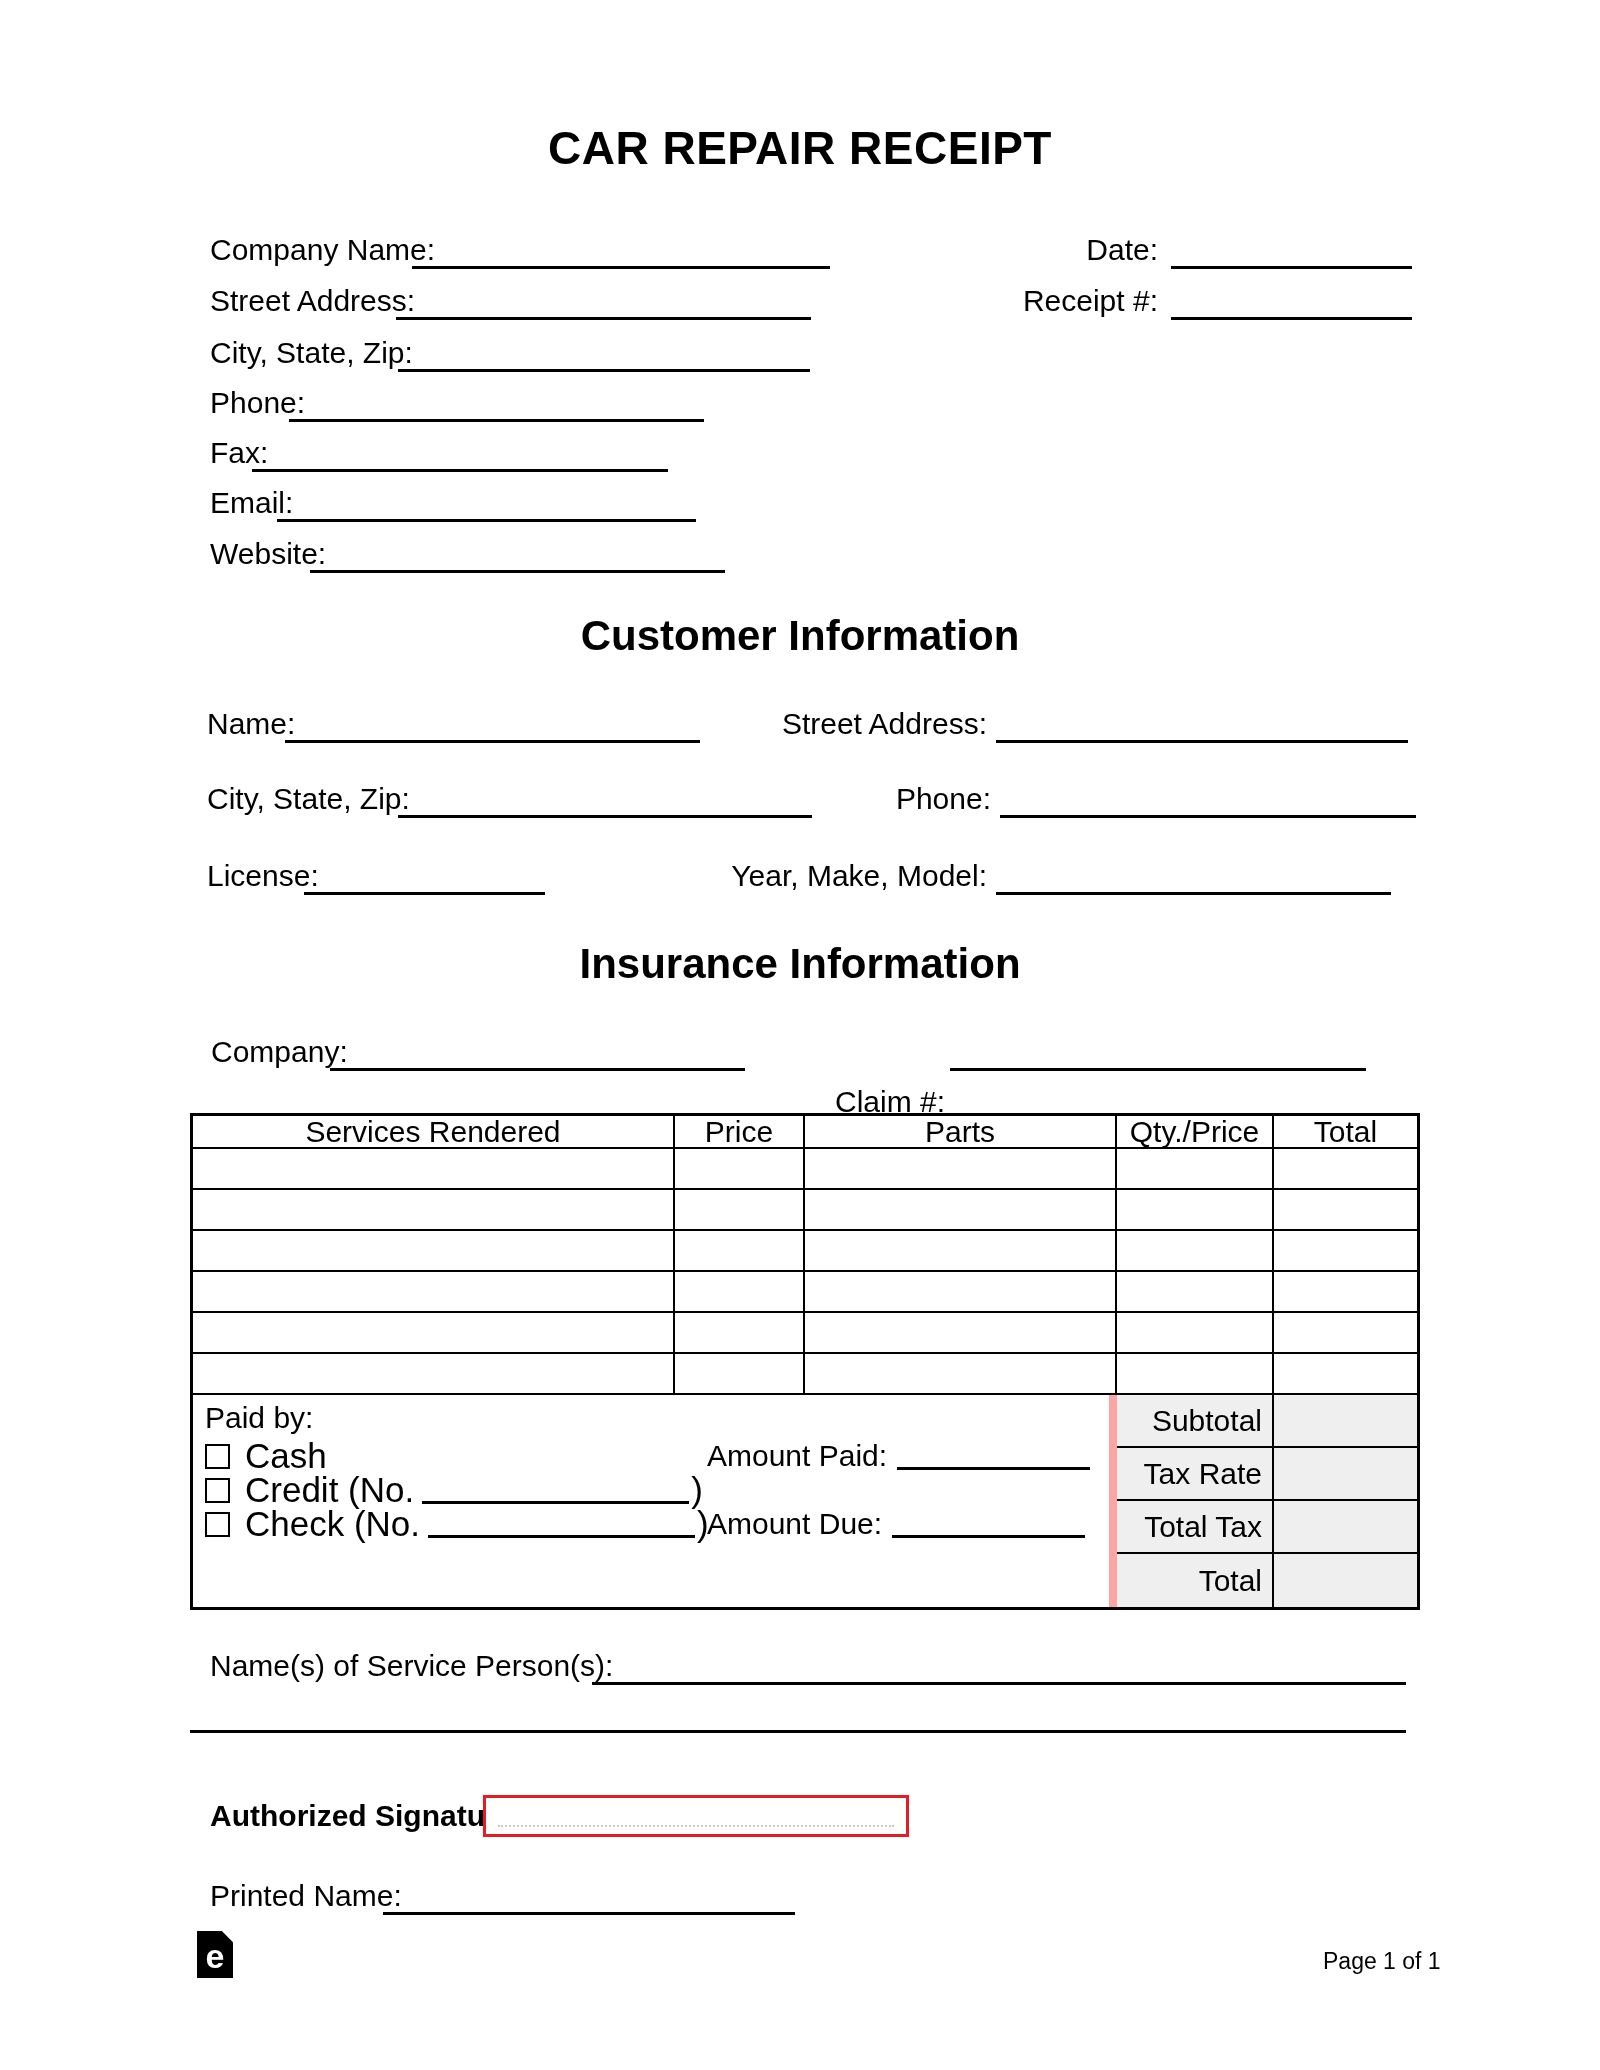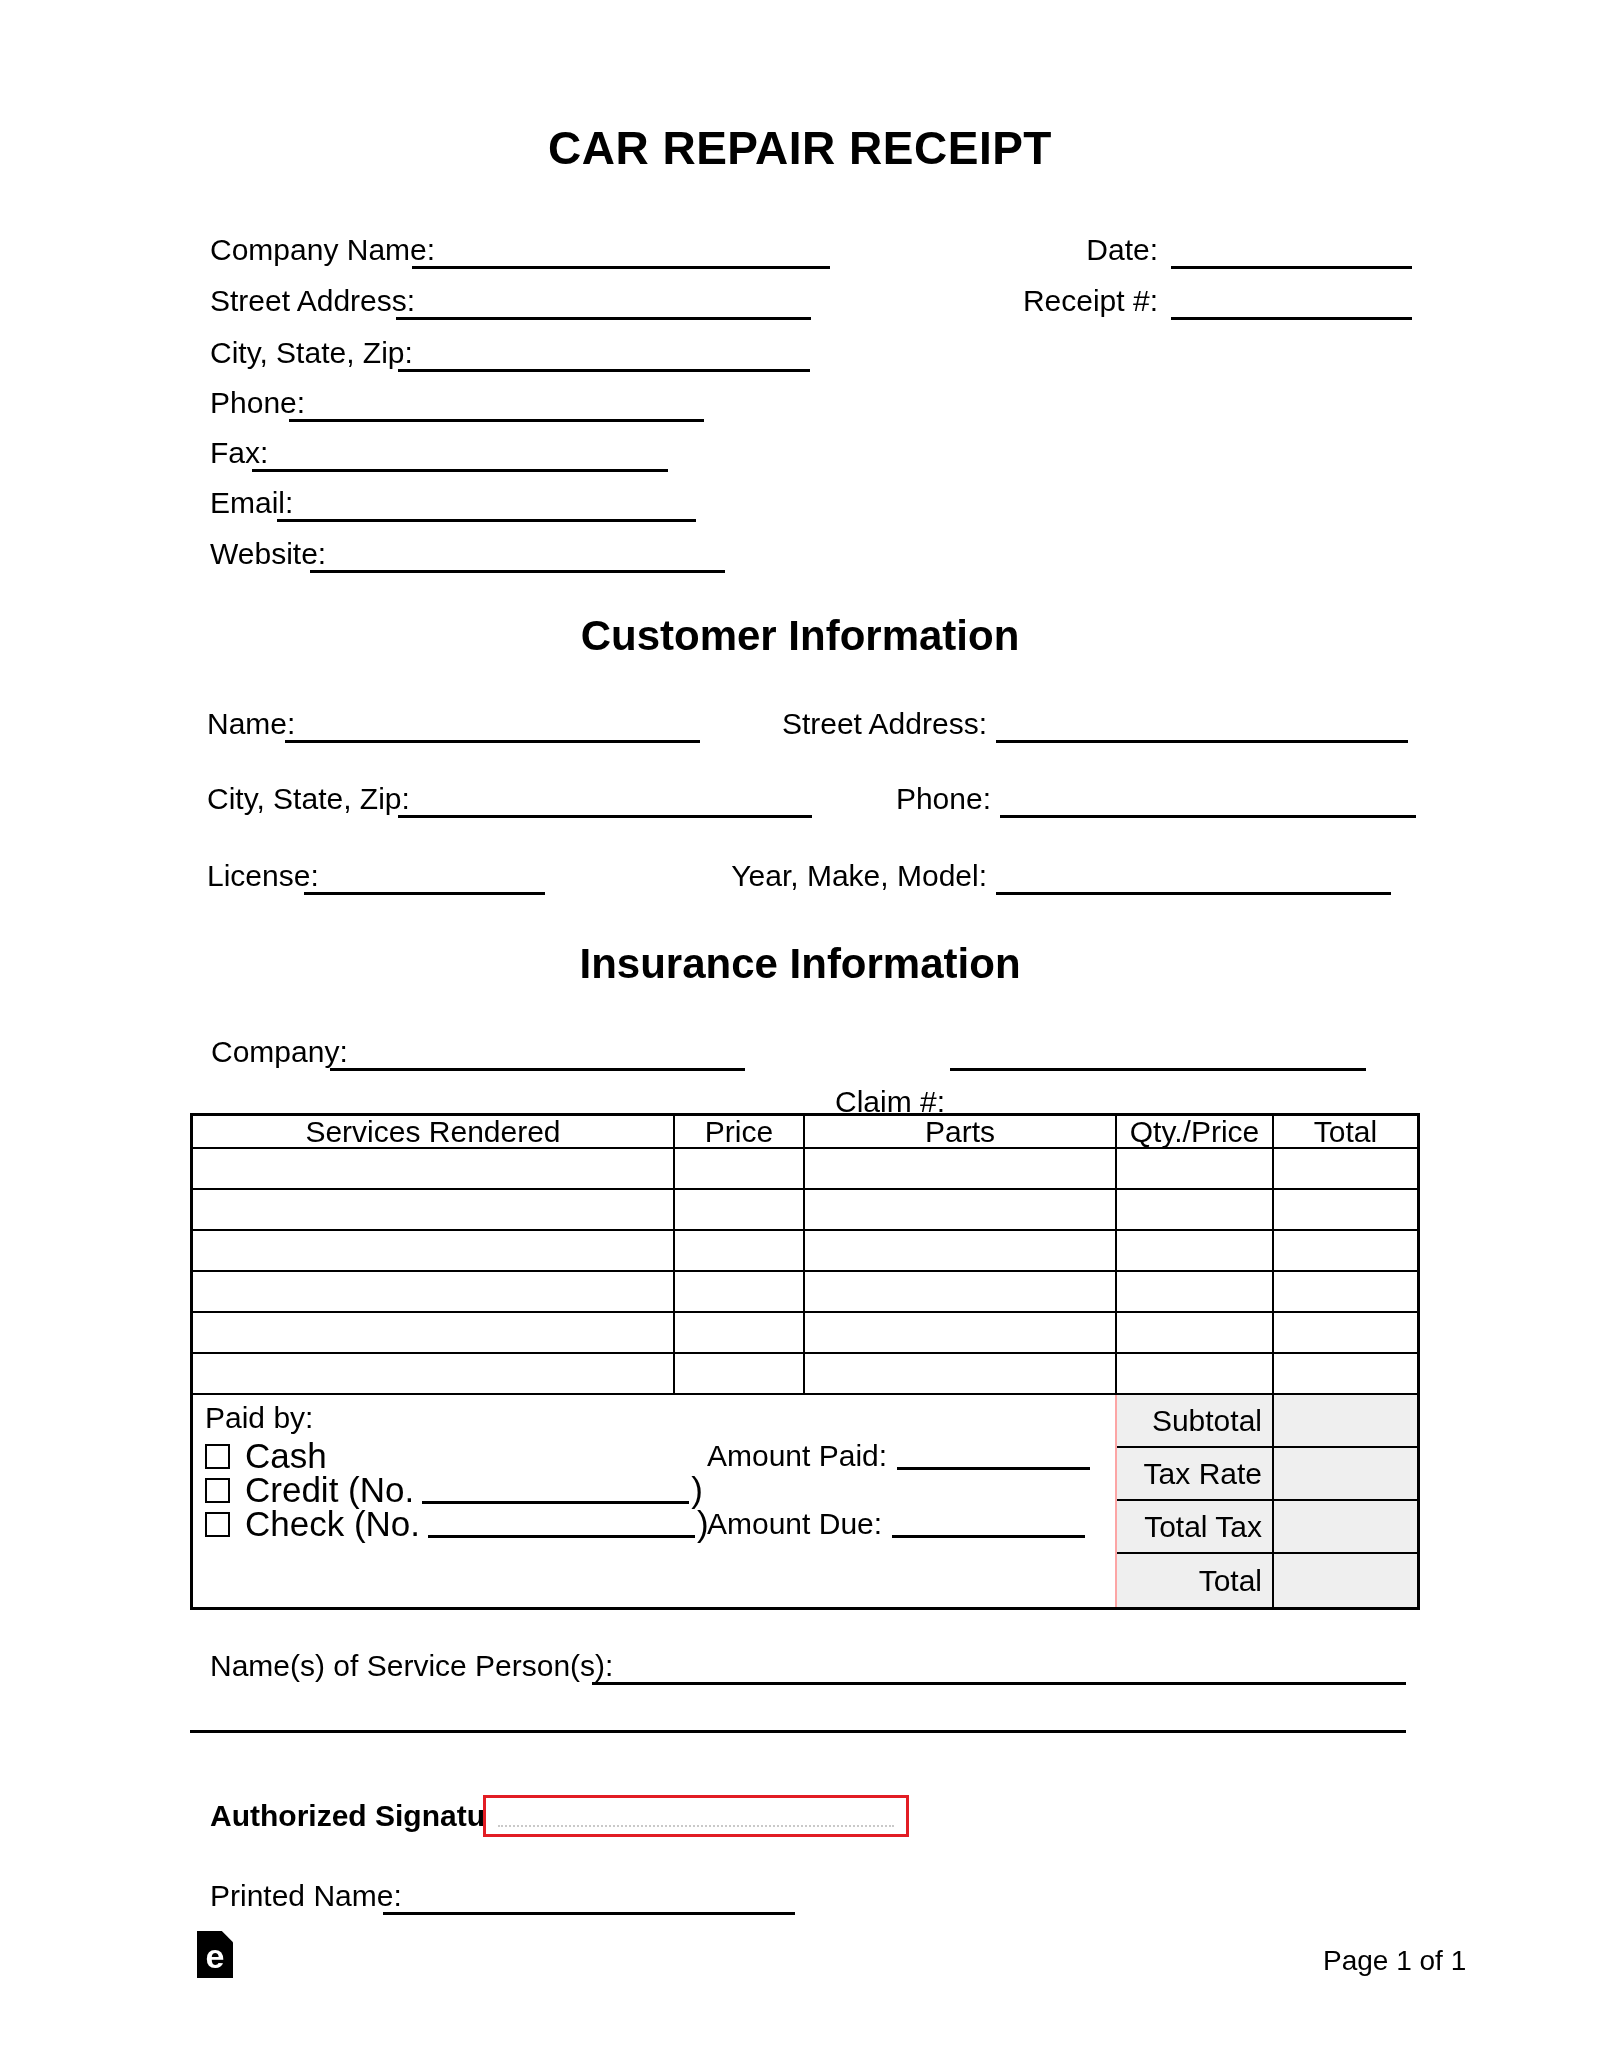--- a/index.html
+++ b/index.html
@@ -45,21 +45,21 @@
   .hc{
     border-right:2px solid #000;border-bottom:2px solid #000;
     display:flex;align-items:center;justify-content:center;
     font-size:30px;white-space:nowrap;
   }
   .hc.c4{border-right:none;}
   .dc{border-right:2px solid #000;border-bottom:2px solid #000;}
   .dc.c4{border-right:none;}
   .paid-left{
     grid-column:1/4;grid-row:8/12;
-    border-right:2px solid #fca5a5;
+    border-right:8px solid #fca5a5;
     position:relative;background:#fff;
   }
   .tl{
     grid-column:4;background:var(--shade);
     border-right:2px solid #000;border-bottom:2px solid #000;
     display:flex;align-items:center;justify-content:flex-end;
     padding-right:10px;font-size:30px;white-space:nowrap;
   }
   .tv{
     grid-column:5;background:var(--shade);
@@ -97,21 +97,21 @@
   .logo{
     position:absolute;left:197px;top:1931px;width:36px;height:47px;
     background:#000;
     clip-path:polygon(0 0,69% 0,100% 24%,100% 100%,0 100%);
     display:flex;align-items:center;justify-content:center;
   }
   .logo span{
     color:#fff;font-size:34px;font-weight:bold;line-height:47px;
     margin-top:4px;
   }
-  .pageno{position:absolute;left:1323px;top:1946px;font-size:28px;line-height:30px;white-space:nowrap;}
+  .pageno{position:absolute;left:1323px;top:1946px;font-size:23px;line-height:30px;white-space:nowrap;}
 </style>
 </head>
 <body>
 
 <div class="page">
 
   <div class="h1">CAR REPAIR RECEIPT</div>
 
   <div class="lb" style="left:190px;top:232px">Company Name:</div>
   <div class="ln" style="left:412px;top:266px;width:418px"></div>

